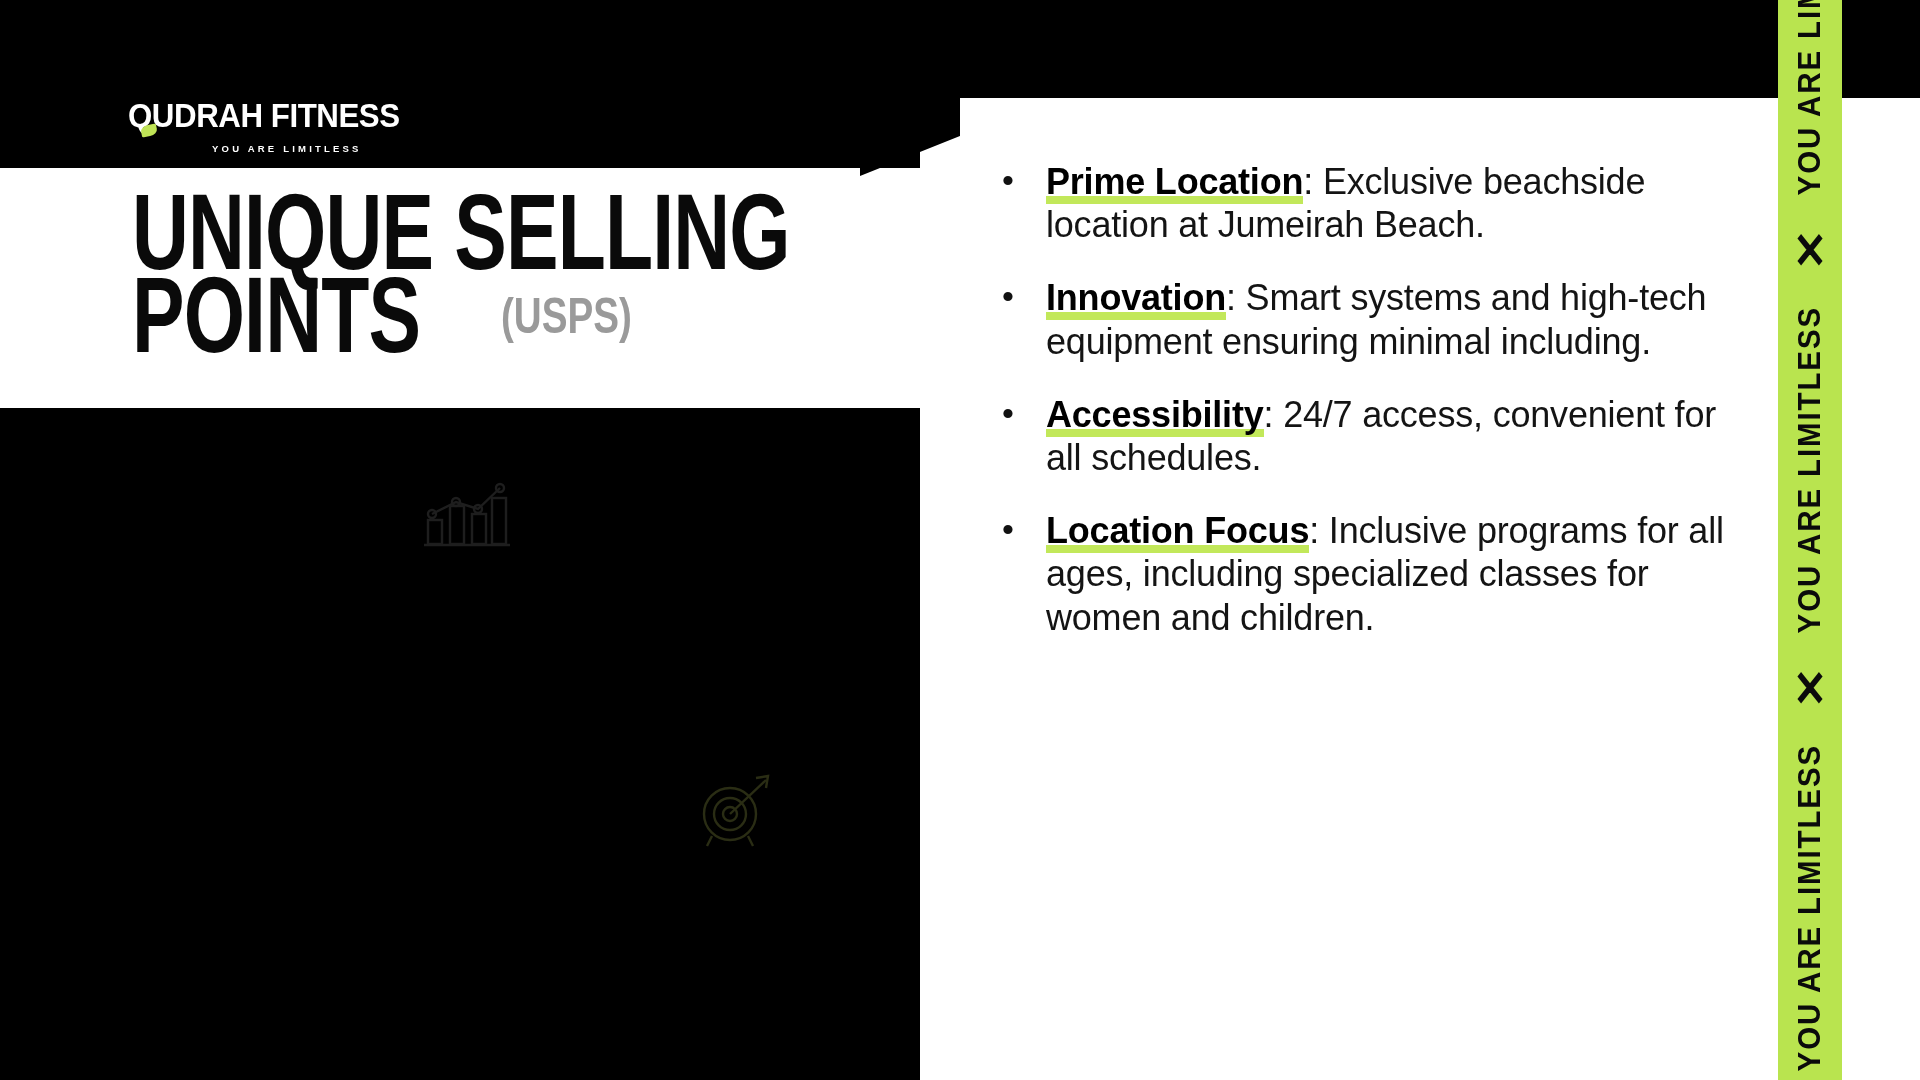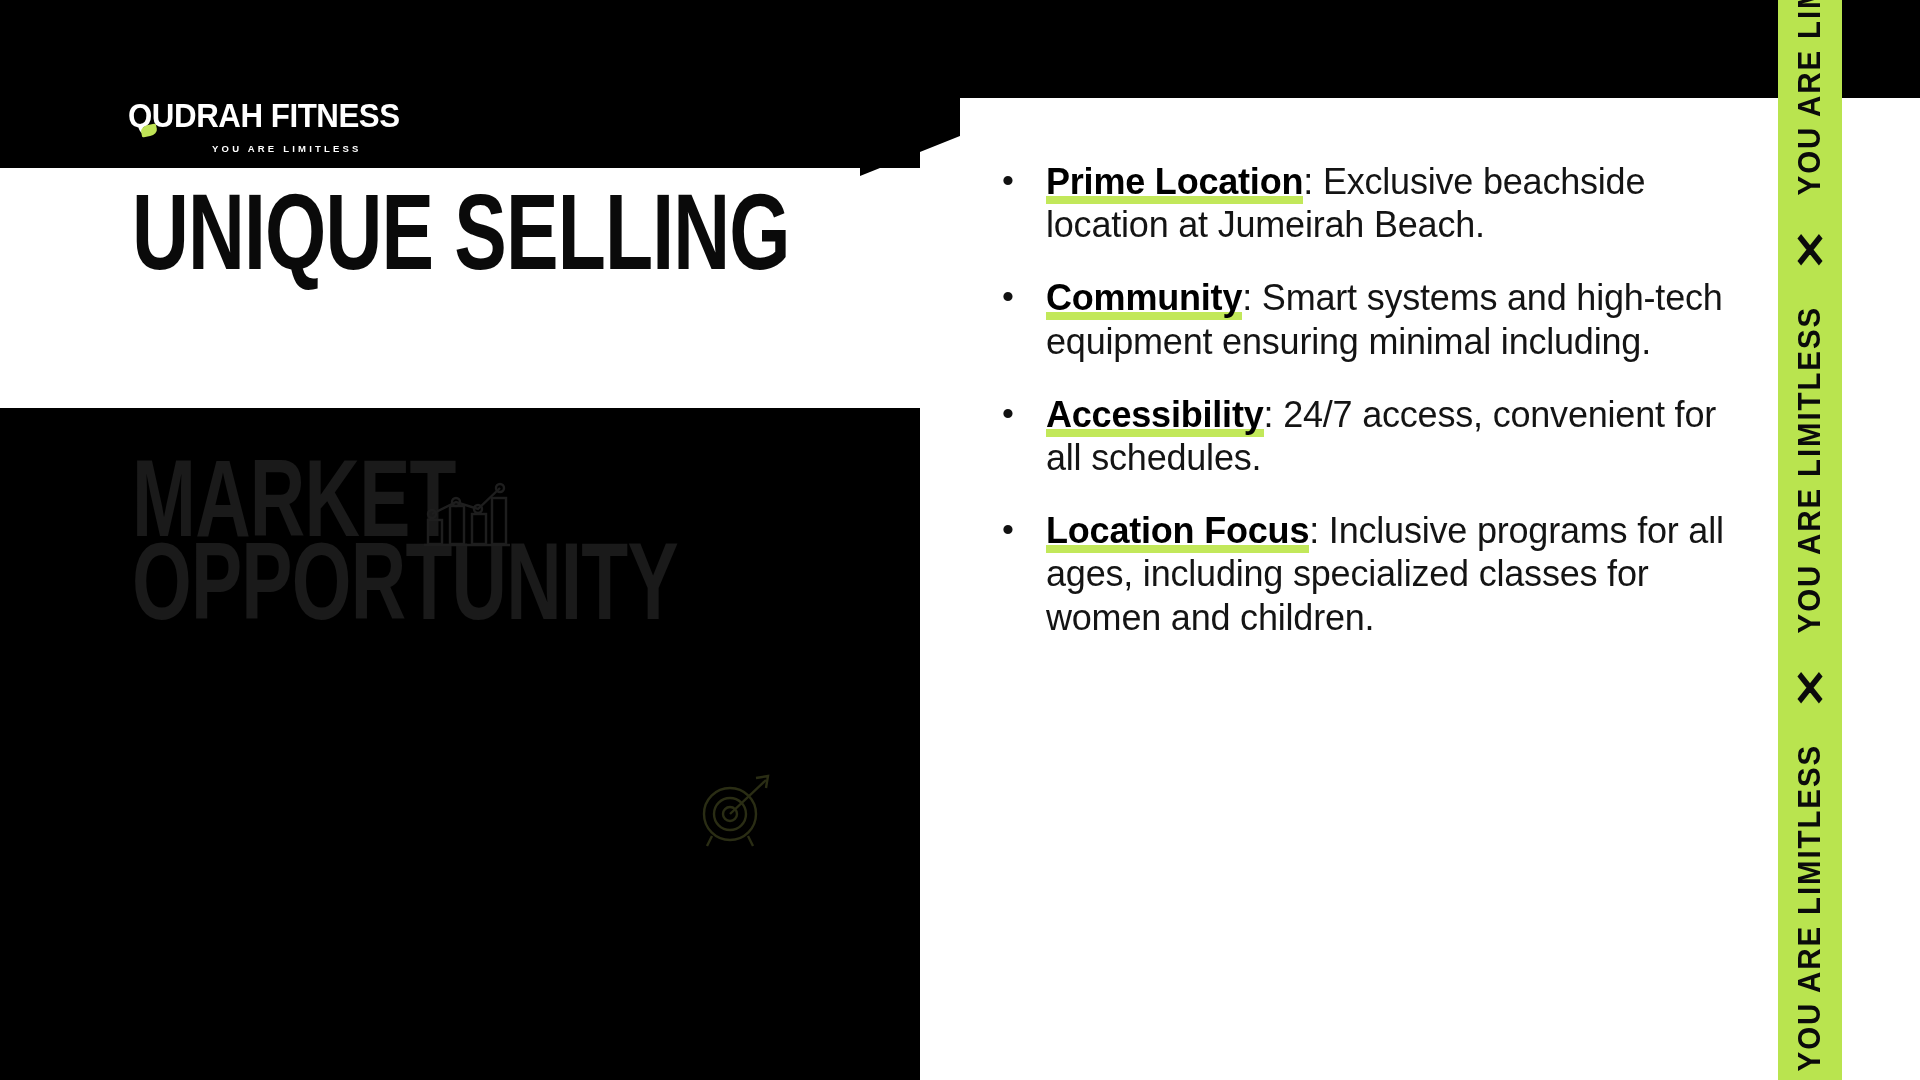--- a/index.html
+++ b/index.html
@@ -280,26 +280,26 @@
   <div class="logo-wrap">
     <div class="logo-mark">
       <span class="logo-text">QUDRAH FITNESS</span>
       <span class="logo-leaf"></span>
     </div>
     <div class="logo-tag">YOU ARE LIMITLESS</div>
   </div>
 
   <div class="headline">
     <span class="headline-line">UNIQUE SELLING</span>
-  </div>
-
-  <div class="ghost ghost-market">
-    <span class="gl">MARKET</span>
-    <span class="gl">OPPORTUNITY</span>
-  </div>
+    <span class="headline-row2">
+      <span class="headline-line">POINTS</span>
+      <span class="headline-sub">(USPS)</span>
+    </span>
+  </div>
+
   <div class="ghost-icon-chart">
     <svg width="88" height="74" viewBox="0 0 88 74" fill="none" stroke="#1e1e1e" stroke-width="2.4">
       <rect x="6" y="44" width="14" height="24"></rect>
       <rect x="28" y="30" width="14" height="38"></rect>
       <rect x="50" y="38" width="14" height="30"></rect>
       <rect x="70" y="22" width="14" height="46"></rect>
       <line x1="2" y1="69" x2="88" y2="69"></line>
       <polyline points="10,38 34,26 56,33 78,12" fill="none"></polyline>
       <circle cx="10" cy="38" r="4"></circle>
       <circle cx="34" cy="26" r="4"></circle>
@@ -322,21 +322,21 @@
 
   <div class="bullets">
 
     <div class="bullet">
       <span class="bullet-dot">•</span>
       <span class="bullet-body"><span class="bullet-term">Prime Location</span><span>:</span><span> Exclusive beachside location at Jumeirah Beach.</span></span>
     </div>
 
     <div class="bullet">
       <span class="bullet-dot">•</span>
-      <span class="bullet-body"><span class="bullet-term">Community</span><span>:</span><span> Smart systems and high-tech equipment ensuring minimal including.</span></span>
+      <span class="bullet-body"><span class="bullet-term">Innovation</span><span>:</span><span> Smart systems and high-tech equipment ensuring minimal including.</span></span>
     </div>
 
     <div class="bullet">
       <span class="bullet-dot">•</span>
       <span class="bullet-body"><span class="bullet-term">Accessibility</span><span>:</span><span> 24/7 access, convenient for all schedules.</span></span>
     </div>
 
     <div class="bullet">
       <span class="bullet-dot">•</span>
       <span class="bullet-body"><span class="bullet-term">Location Focus</span><span>:</span><span> Inclusive programs for all ages, including specialized classes for women and children.</span></span>

